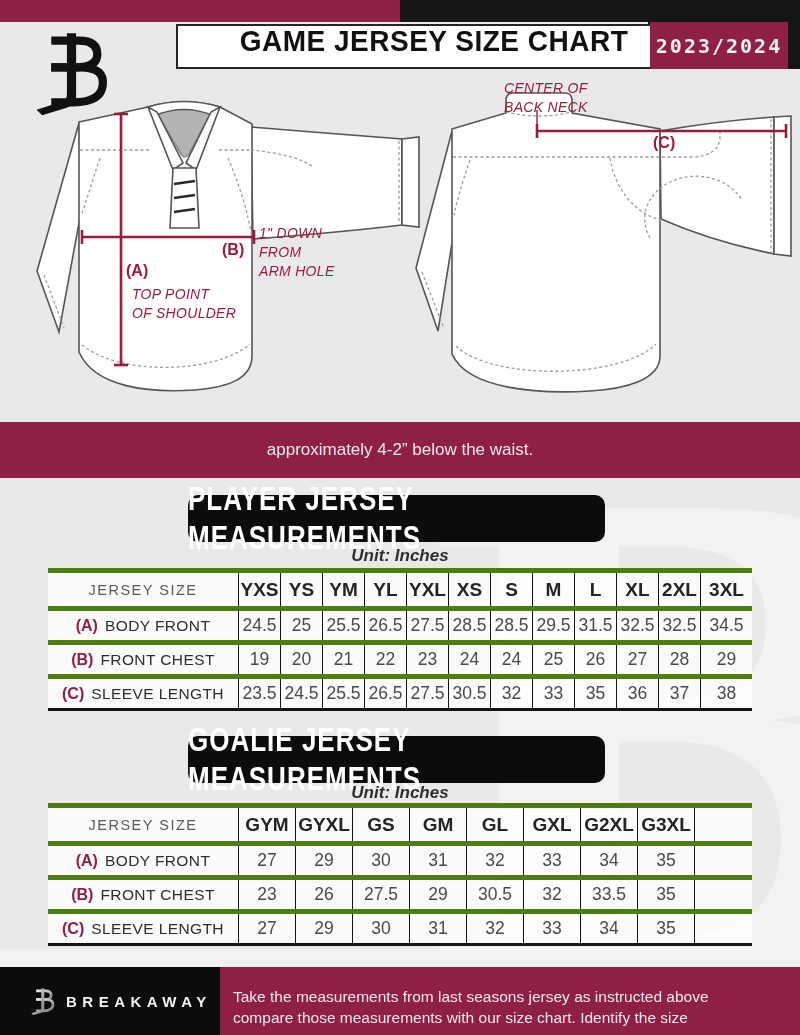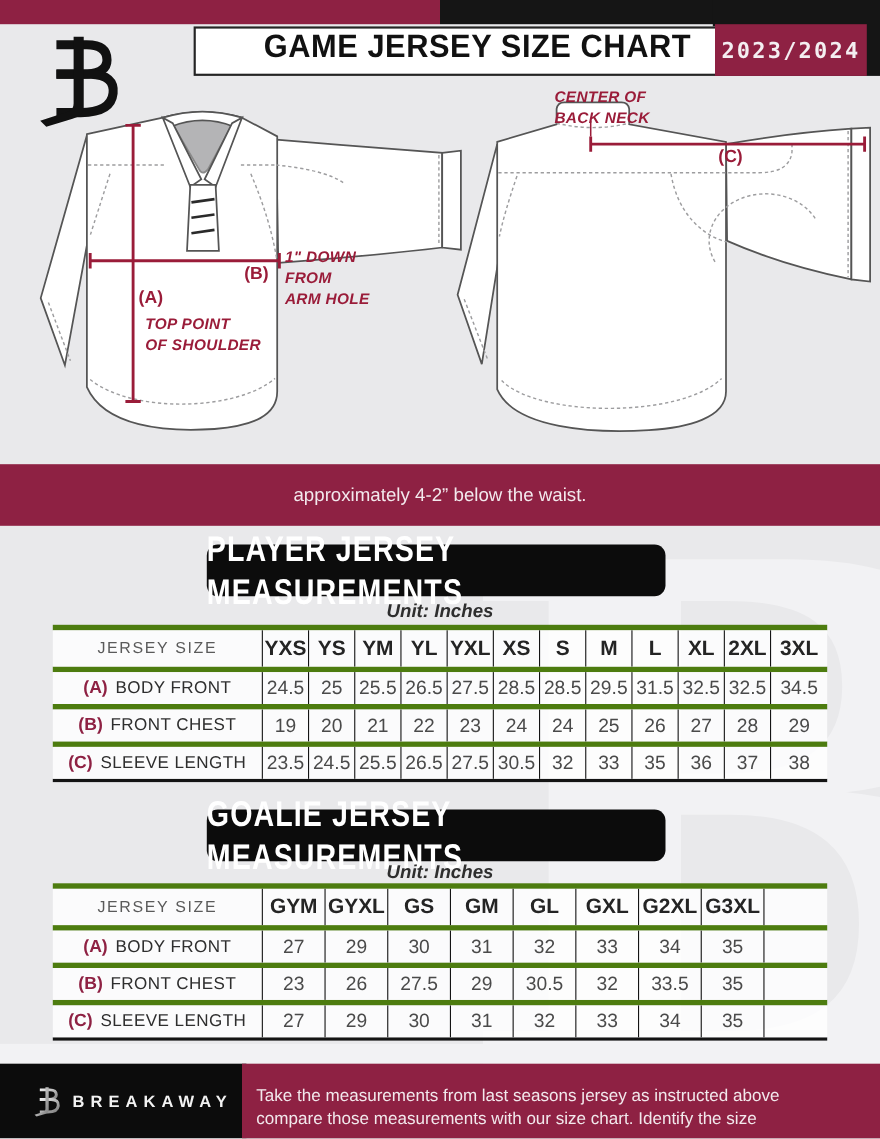--- a/index.html
+++ b/index.html
@@ -26,21 +26,21 @@
     position:absolute; left:650px; top:22px; width:138px; height:47px;
     background:#8e2143; display:flex; align-items:center; justify-content:center;
   }
   .year-box .t {
     font-family:"DejaVu Sans Mono", monospace;
     font-size:20px; font-weight:bold; color:#f4eef1; letter-spacing:2px;
   }
   .logo-header { position:absolute; left:20px; top:26px; width:92px; height:92px; }
   
   .diagram-svg { position:absolute; left:0; top:70px; width:800px; height:352px; }
-  .mlabel { position:absolute; color:#9a1c39; font-style:italic; z-index:3;font-weight:bold; }
+  .mlabel { position:absolute; color:#9a1c39; font-style:italic; z-index:3; }
   .mtag { font-weight:bold; font-style:normal; font-size:16px; }
   .mnote { font-size:14px; line-height:19px; letter-spacing:.3px; }
   
   .banner {
     position:absolute; left:0; top:422px; width:800px; height:56px;
     background:#8e2143; color:#f3e9ed;
     display:flex; flex-direction:column; align-items:center; justify-content:center;
     font-size:17px; line-height:24px; z-index:2;
   }
   

